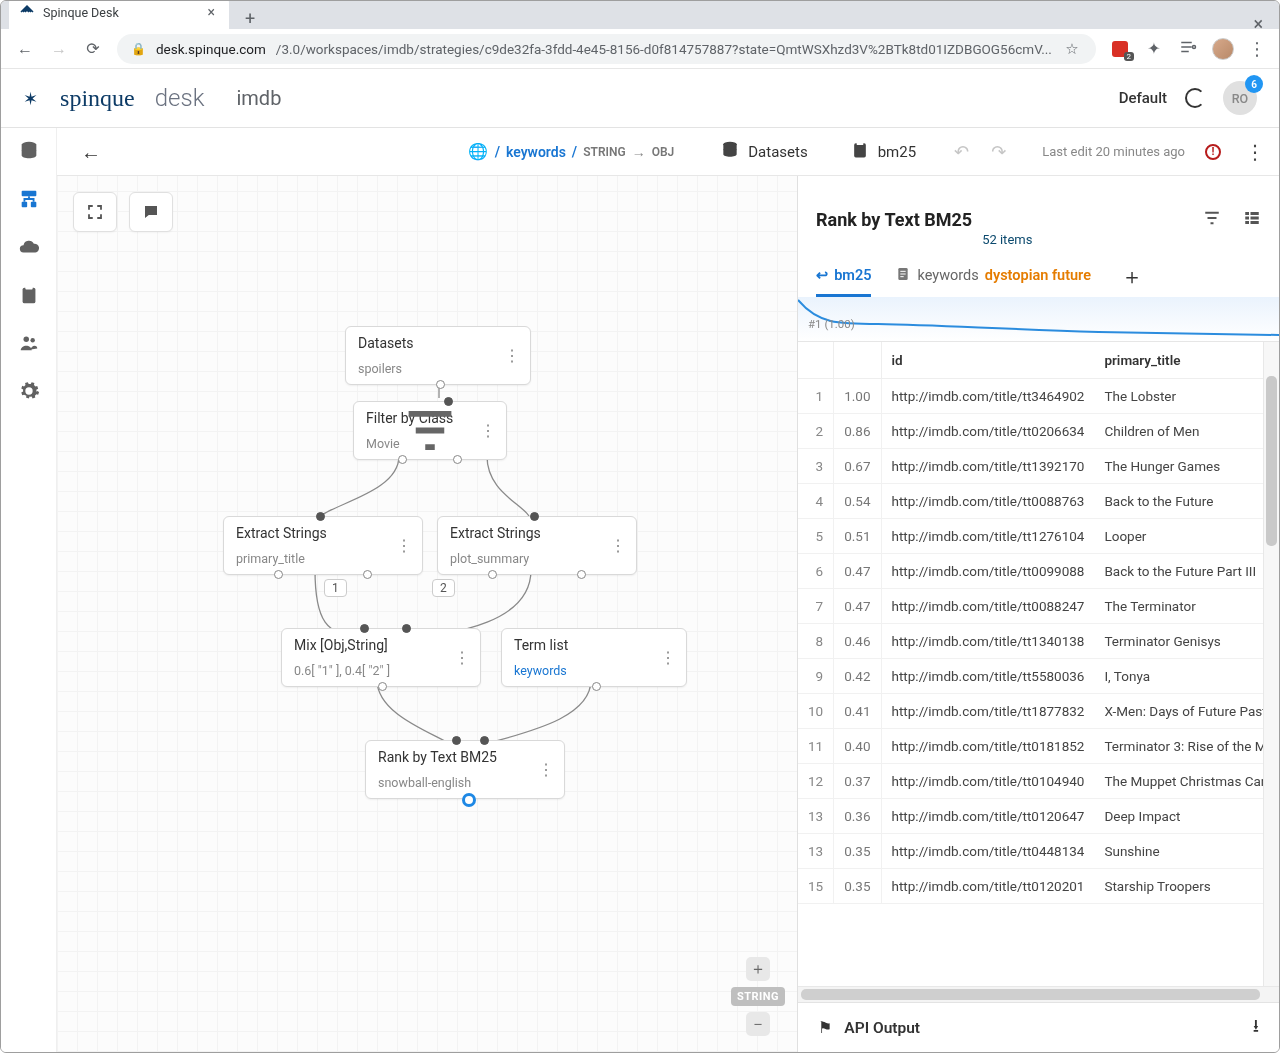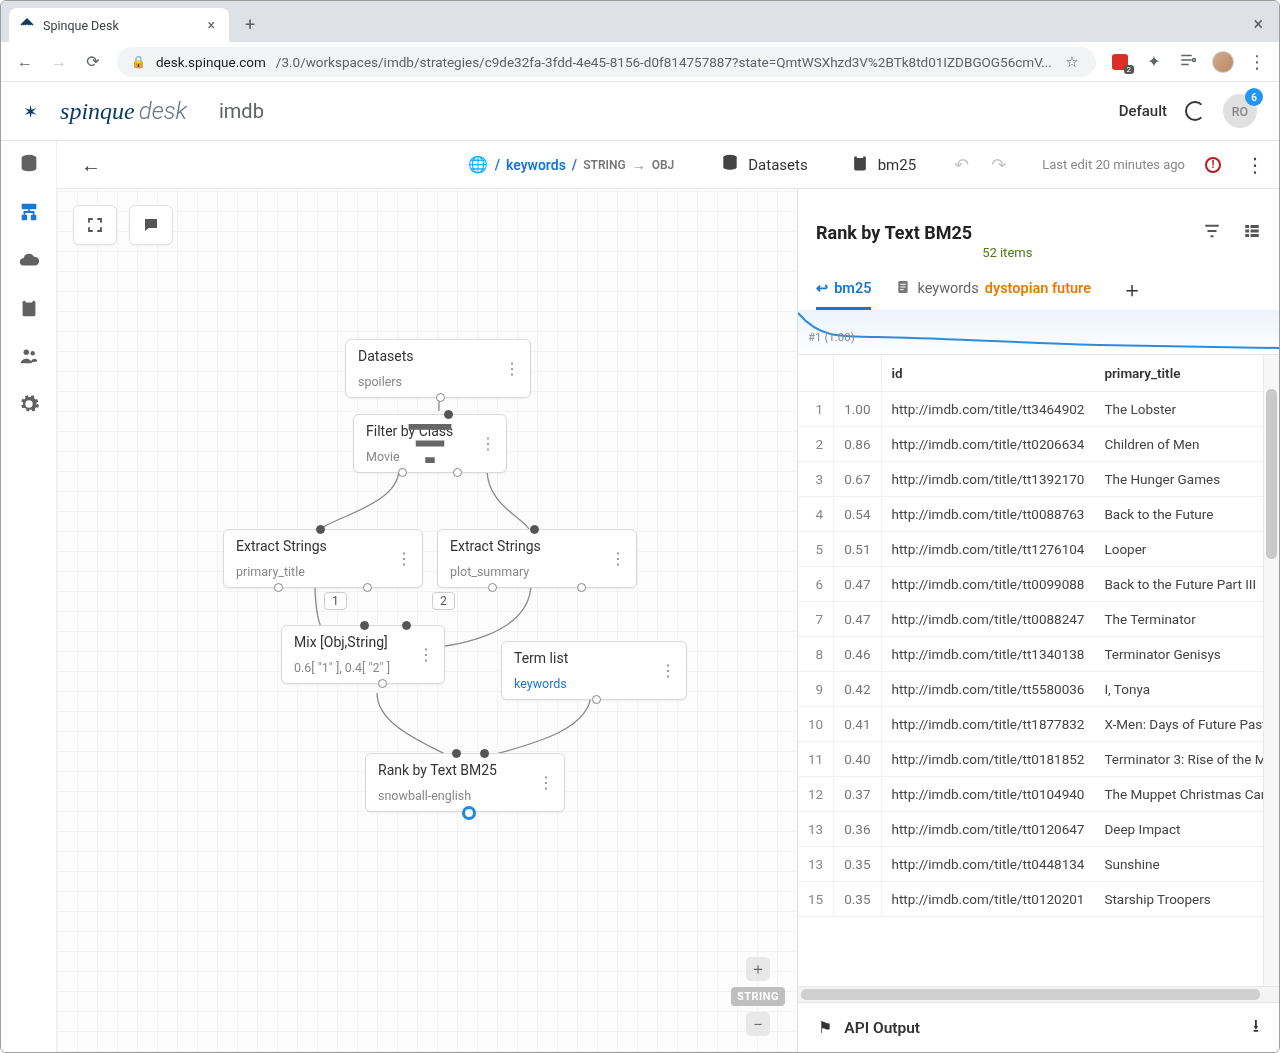--- a/index.html
+++ b/index.html
@@ -8,21 +8,21 @@
     background: #fff;
     width: 1280px; height: 1053px;
     overflow: hidden;
     position: relative;
     color: #333;
   }
 
   
   .window-frame { border: 1px solid #9e9e9e; border-radius: 6px; width: 100%; height: 100%; display:flex; flex-direction:column; background:#fff; overflow:hidden;}
   .tab-strip {
-    height: 41px;
+    height: 28px;
     background: #dee1e6;
     display: flex;
     align-items: flex-end;
     padding: 6px 0 0 8px;
     position: relative;
   }
   .browser-tab {
     display: flex; align-items:center; gap:8px;
     background:#fff; border-radius: 8px 8px 0 0;
     padding: 6px 10px;
@@ -49,21 +49,21 @@
   .ext-badge .sq { width:16px; height:16px; background:#d93025; border-radius:3px;}
   .ext-badge .cnt { position:absolute; bottom:-2px; right:-4px; background:#555; color:#fff; font-size:8px; padding:0 3px; border-radius:3px;}
   .avatar-small { width:22px; height:22px; border-radius:50%; background:linear-gradient(135deg,#d7a98b,#b88968); border:1px solid #ccc;}
   .chrome-kebab { font-size:18px; color:#5f6368; cursor:pointer; letter-spacing:-1px;}
 
   
   .app-header {
     height:58px; display:flex; align-items:center;
     padding:0 22px; gap:18px; position:relative;
   }
-  .logo { display:flex; align-items:flex-end; gap:4px;font-style:italic;}
+  .logo { display:flex; align-items:flex-end; gap:20px;}
   .logo .sp { font-family: Georgia, serif; font-size:24px; font-weight:500; color:#0d3b66;}
   .logo .desk { font-size:24px; color:#6b7280; font-weight:300;}
   .logo-star { color:#0d3b66; margin-right:4px; font-size:18px;}
   .ws-name { font-size:20px; color:#5f6368; margin-left:14px;}
   .hdr-right { margin-left:auto; display:flex; align-items:center; gap:18px;}
   .workspace-sel { font-size:15px; color:#333; font-weight:500; cursor:pointer;text-align:right;}
   .hdr-spinner { width:20px; height:20px; border:2.5px solid #333; border-right-color:transparent; border-radius:50%;}
   .hdr-avatar { width:34px; height:34px; border-radius:50%; background:#e0e0e0; color:#888; display:flex; align-items:center; justify-content:center; font-size:12.5px; font-weight:500; position:relative;}
   .hdr-avatar .badge { position:absolute; top:-6px; right:-6px; width:18px; height:18px; border-radius:50%; background:#2196f3; color:#fff; font-size:10px; display:flex; align-items:center; justify-content:center; font-weight:600;}
 
@@ -136,21 +136,21 @@
   .port.fill { background:#555; border-color:#555;}
   .out-sel { position:absolute; width:14px; height:14px; border:3px solid #1e88e5; background:#fff; border-radius:50%;}
   .edge-lbl { position:absolute; background:#fff; border:1px solid #ccc; border-radius:4px; font-size:12px; padding:1px 7px; color:#555;}
 
   
   .results-panel {
     width:482px; border-left:1px solid #e0e0e0; background:#fff; display:flex; flex-direction:column; position:relative;
   }
   .rp-head { display:flex; align-items:center; gap:10px; padding:16px 18px 10px 18px;}
   .rp-title { font-size:18px; font-weight:700; color:#222;}
-  .rp-count { font-size:13px; color:#4d7c0f;margin-top:40px;}
+  .rp-count { font-size:13px; color:#0c4a6e;margin-top:40px;}
   .rp-head-icns { margin-left:auto; display:flex; gap:22px;}
   .rp-head-icns .icn { color:#555; cursor:pointer;}
   .rp-tabs { display:flex; align-items:center; gap:24px; padding:0 18px; height:40px;}
   .rp-tab { display:flex; align-items:center; gap:6px; font-size:14.5px; color:#666; cursor:pointer; height:100%; border-bottom:3px solid transparent;}
   .rp-tab.active { color:#1976d2; font-weight:600; border-bottom-color:#1976d2;}
   .rp-tab .kwq { color:#e57c00; font-weight:600;}
   .rp-tab .doc-icn { color:#777;}
   .rp-add { font-size:22px; color:#333; cursor:pointer; margin-left:6px;}
   .spark { position:relative; height:44px; background:linear-gradient(#eaf3fd,#fff);}
   .spark svg { position:absolute; inset:0; width:100%; height:100%;}
@@ -392,21 +392,21 @@
                 <span class="sub">plot_summary</span>
               </div>
               <span class="kb">⋮</span>
               <span class="port" style="left:50px; bottom:-5px"></span>
               <span class="port" style="right:50px; bottom:-5px"></span>
             </div>
 
             <span class="edge-lbl" style="left:267px; top:403px">1</span>
             <span class="edge-lbl" style="left:375px; top:403px">2</span>
 
-            <div class="nd" style="left:224px; top:436px; width:164px">
+            <div class="nd" style="left:224px; top:452px; width:200px">
               <span class="port fill" style="left:78px; top:-5px"></span>
               <span class="port fill" style="left:120px; top:-5px"></span>
               <div class="body">
                 <span class="ttl">Mix [Obj,String]</span>
                 <span class="sub">0.6[ "1" ], 0.4[ "2" ]</span>
               </div>
               <span class="kb">⋮</span>
               <span class="port" style="left:96px; bottom:-5px"></span>
             </div>
 

